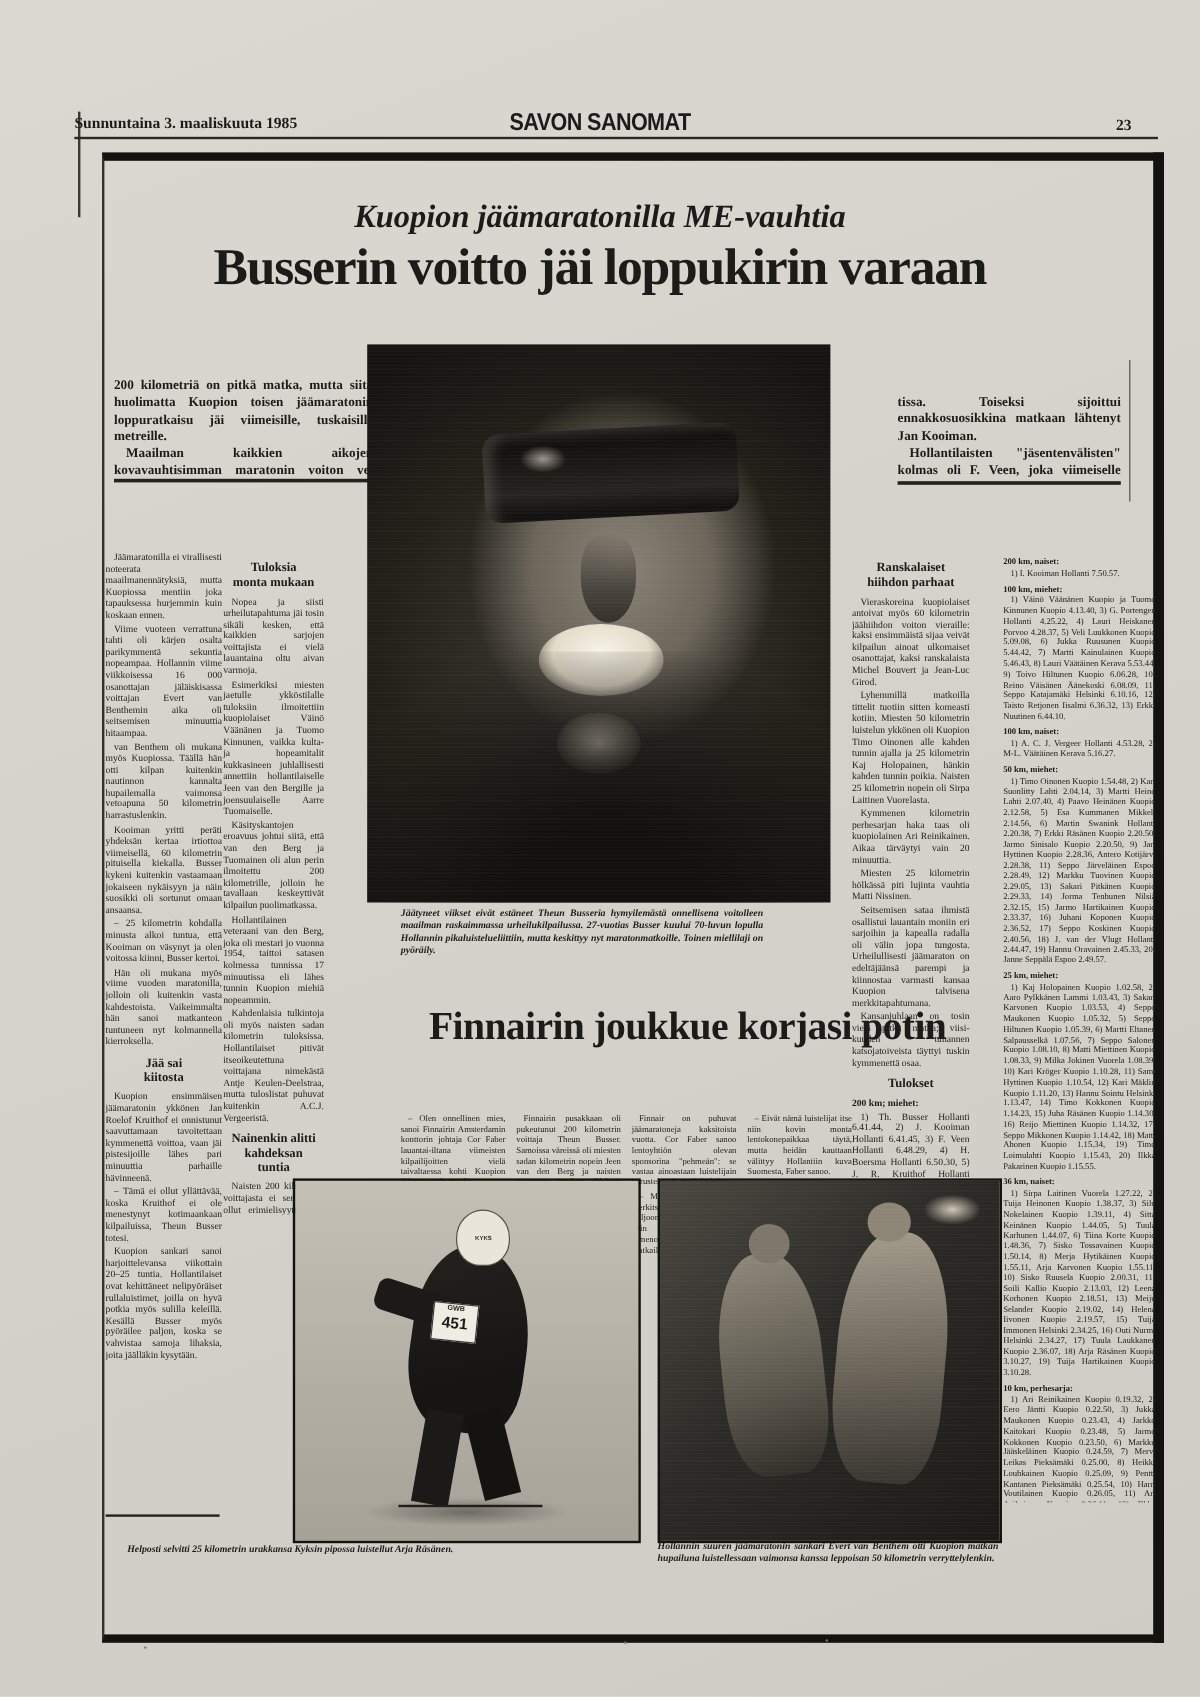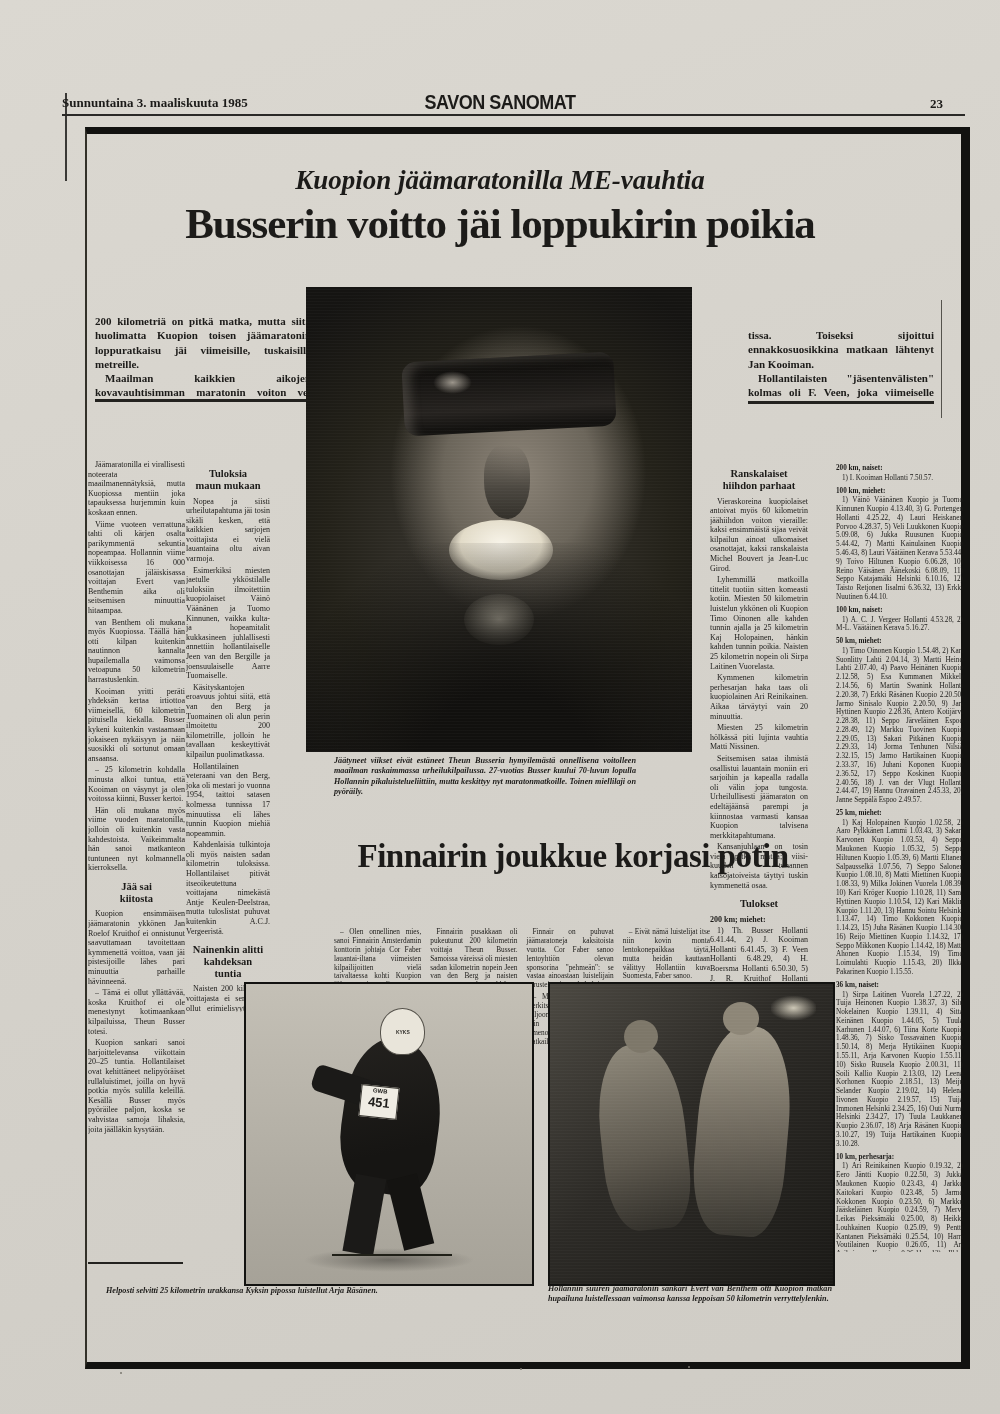--- a/index.html
+++ b/index.html
@@ -143,21 +143,21 @@
 
 <div class="abs fold-mark"></div>
 <div class="abs hdr-date">Sunnuntaina 3. maaliskuuta 1985</div>
 <div class="abs masthead">SAVON SANOMAT</div>
 <div class="abs hdr-page">23</div>
 <div class="abs hdr-rule"></div>
 
 <div class="abs frame"></div>
 
 <div class="abs kicker">Kuopion jäämaratonilla ME-vauhtia</div>
-<div class="abs headline">Busserin voitto jäi loppukirin poikia</div>
+<div class="abs headline">Busserin voitto jäi loppukirin varaan</div>
 
 <div class="abs lead lead-left">
   <p>200 kilometriä on pitkä matka, mutta siitä huolimatta Kuopion toisen jäämaratonin loppuratkaisu jäi viimeisille, tuskaisille metreille.</p>
   <p>Maailman kaikkien aikojen kovavauhtisimman maratonin voiton vei sekunnin erolla utrechtilainen Theun Busser. Hän luisteli raskaan urakan läpi kuudessa tunnissa 41 minuutissa ja 44 sekun-</p>
 </div>
 <div class="abs lead lead-right">
   <p>tissa. Toiseksi sijoittui ennakkosuosikkina matkaan lähtenyt Jan Kooiman.</p>
   <p>Hollantilaisten "jäsentenvälisten" kolmas oli F. Veen, joka viimeiselle kierrokselle asti jaksoi roikkua kärkikaksikon mukana, mutta väsähdettyään joutui antamaan periksi jo kolmisen kilometriä.</p>
 </div>
 <div class="abs lead-rule-l"></div>
@@ -183,21 +183,21 @@
     <p class="blk-p">– 25 kilometrin kohdalla minusta alkoi tuntua, että Kooiman on väsynyt ja olen voitossa kiinni, Busser kertoi.</p>
     <p class="blk-p">Hän oli mukana myös viime vuoden maratonilla, jolloin oli kuitenkin vasta kahdestoista. Vaikeimmalta hän sanoi matkanteon tuntuneen nyt kolmannella kierroksella.</p>
     <div class="blk-h">Jää sai
 kiitosta</div>
     <p class="blk-p">Kuopion ensimmäisen jäämaratonin ykkönen Jan Roelof Kruithof ei onnistunut saavuttamaan tavoitettaan kymmenettä voittoa, vaan jäi pistesijoille lähes pari minuuttia parhaille hävinneenä.</p>
     <p class="blk-p">– Tämä ei ollut yllättävää, koska Kruithof ei ole menestynyt kotimaankaan kilpailuissa, Theun Busser totesi.</p>
     <p class="blk-p">Kuopion sankari sanoi harjoittelevansa viikottain 20–25 tuntia. Hollantilaiset ovat kehittäneet nelipyöräiset rullaluistimet, joilla on hyvä potkia myös sulilla keleillä. Kesällä Busser myös pyöräilee paljon, koska se vahvistaa samoja lihaksia, joita jäälläkin kysytään.</p>
   </div>
 <div class="abs col col-2">
     <div class="blk-h">Tuloksia
-maun mukaan</div>
+monta mukaan</div>
     <p class="blk-p">Nopea ja siisti urheilutapahtuma jäi tosin sikäli kesken, että kaikkien sarjojen voittajista ei vielä lauantaina oltu aivan varmoja.</p>
     <p class="blk-p">Esimerkiksi miesten jaetulle ykköstilalle tuloksiin ilmoitettiin kuopiolaiset Väinö Väänänen ja Tuomo Kinnunen, vaikka kulta- ja hopeamitalit kukkasineen juhlallisesti annettiin hollantilaiselle Jeen van den Bergille ja joensuulaiselle Aarre Tuomaiselle.</p>
     <p class="blk-p">Käsityskantojen eroavuus johtui siitä, että van den Berg ja Tuomainen oli alun perin ilmoitettu 200 kilometrille, jolloin he tavallaan keskeyttivät kilpailun puolimatkassa.</p>
     <p class="blk-p">Hollantilainen veteraani van den Berg, joka oli mestari jo vuonna 1954, taittoi satasen kolmessa tunnissa 17 minuutissa eli lähes tunnin Kuopion miehiä nopeammin.</p>
     <p class="blk-p">Kahdenlaisia tulkintoja oli myös naisten sadan kilometrin tuloksissa. Hollantilaiset pitivät itseoikeutettuna voittajana nimekästä Antje Keulen-Deelstraa, mutta tuloslistat puhuvat kuitenkin A.C.J. Vergeeristä.</p>
     <div class="blk-h">Nainenkin alitti
 kahdeksan tuntia</div>
     <p class="blk-p">Naisten 200 kilometrin voittajasta ei sen sijaan ollut erimielisyyttä: sen pani ainoana loppuun luistellut Ineke Kooiman, hopeamiehen puoliso ja tunnin kisailun maailmanennätyksen haltija.</p>
   </div>
 <div class="abs col col-mid">

